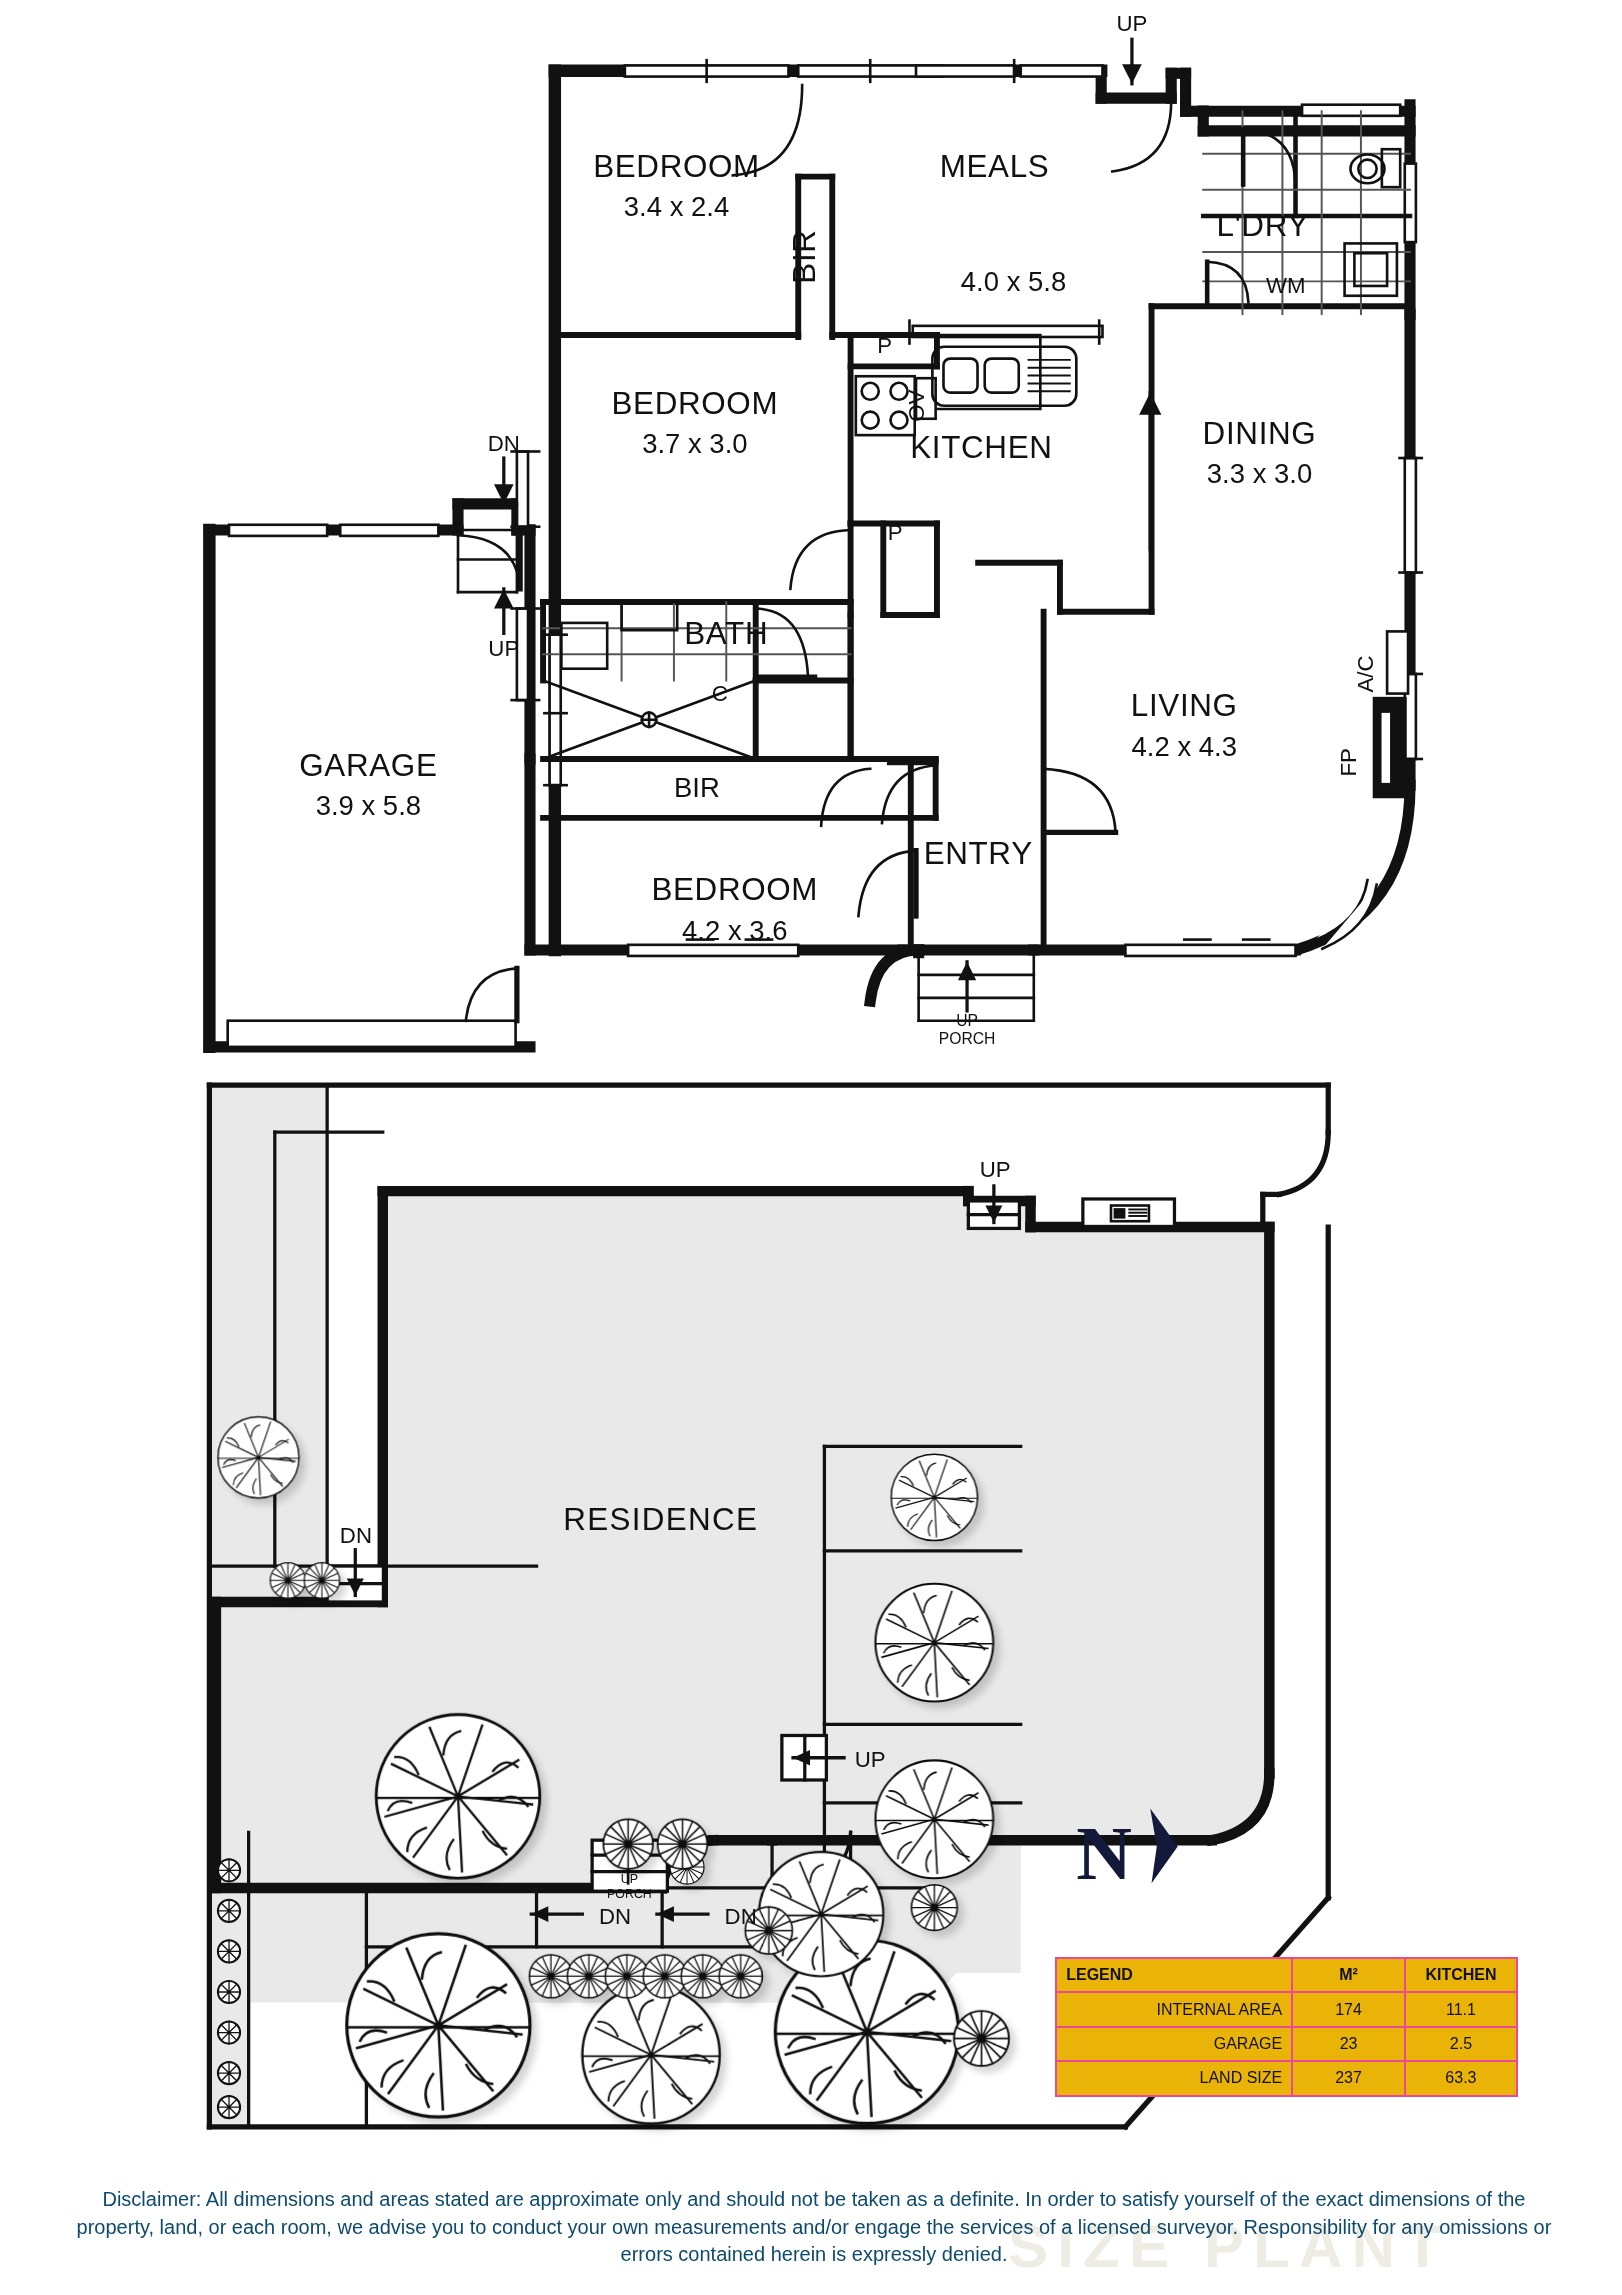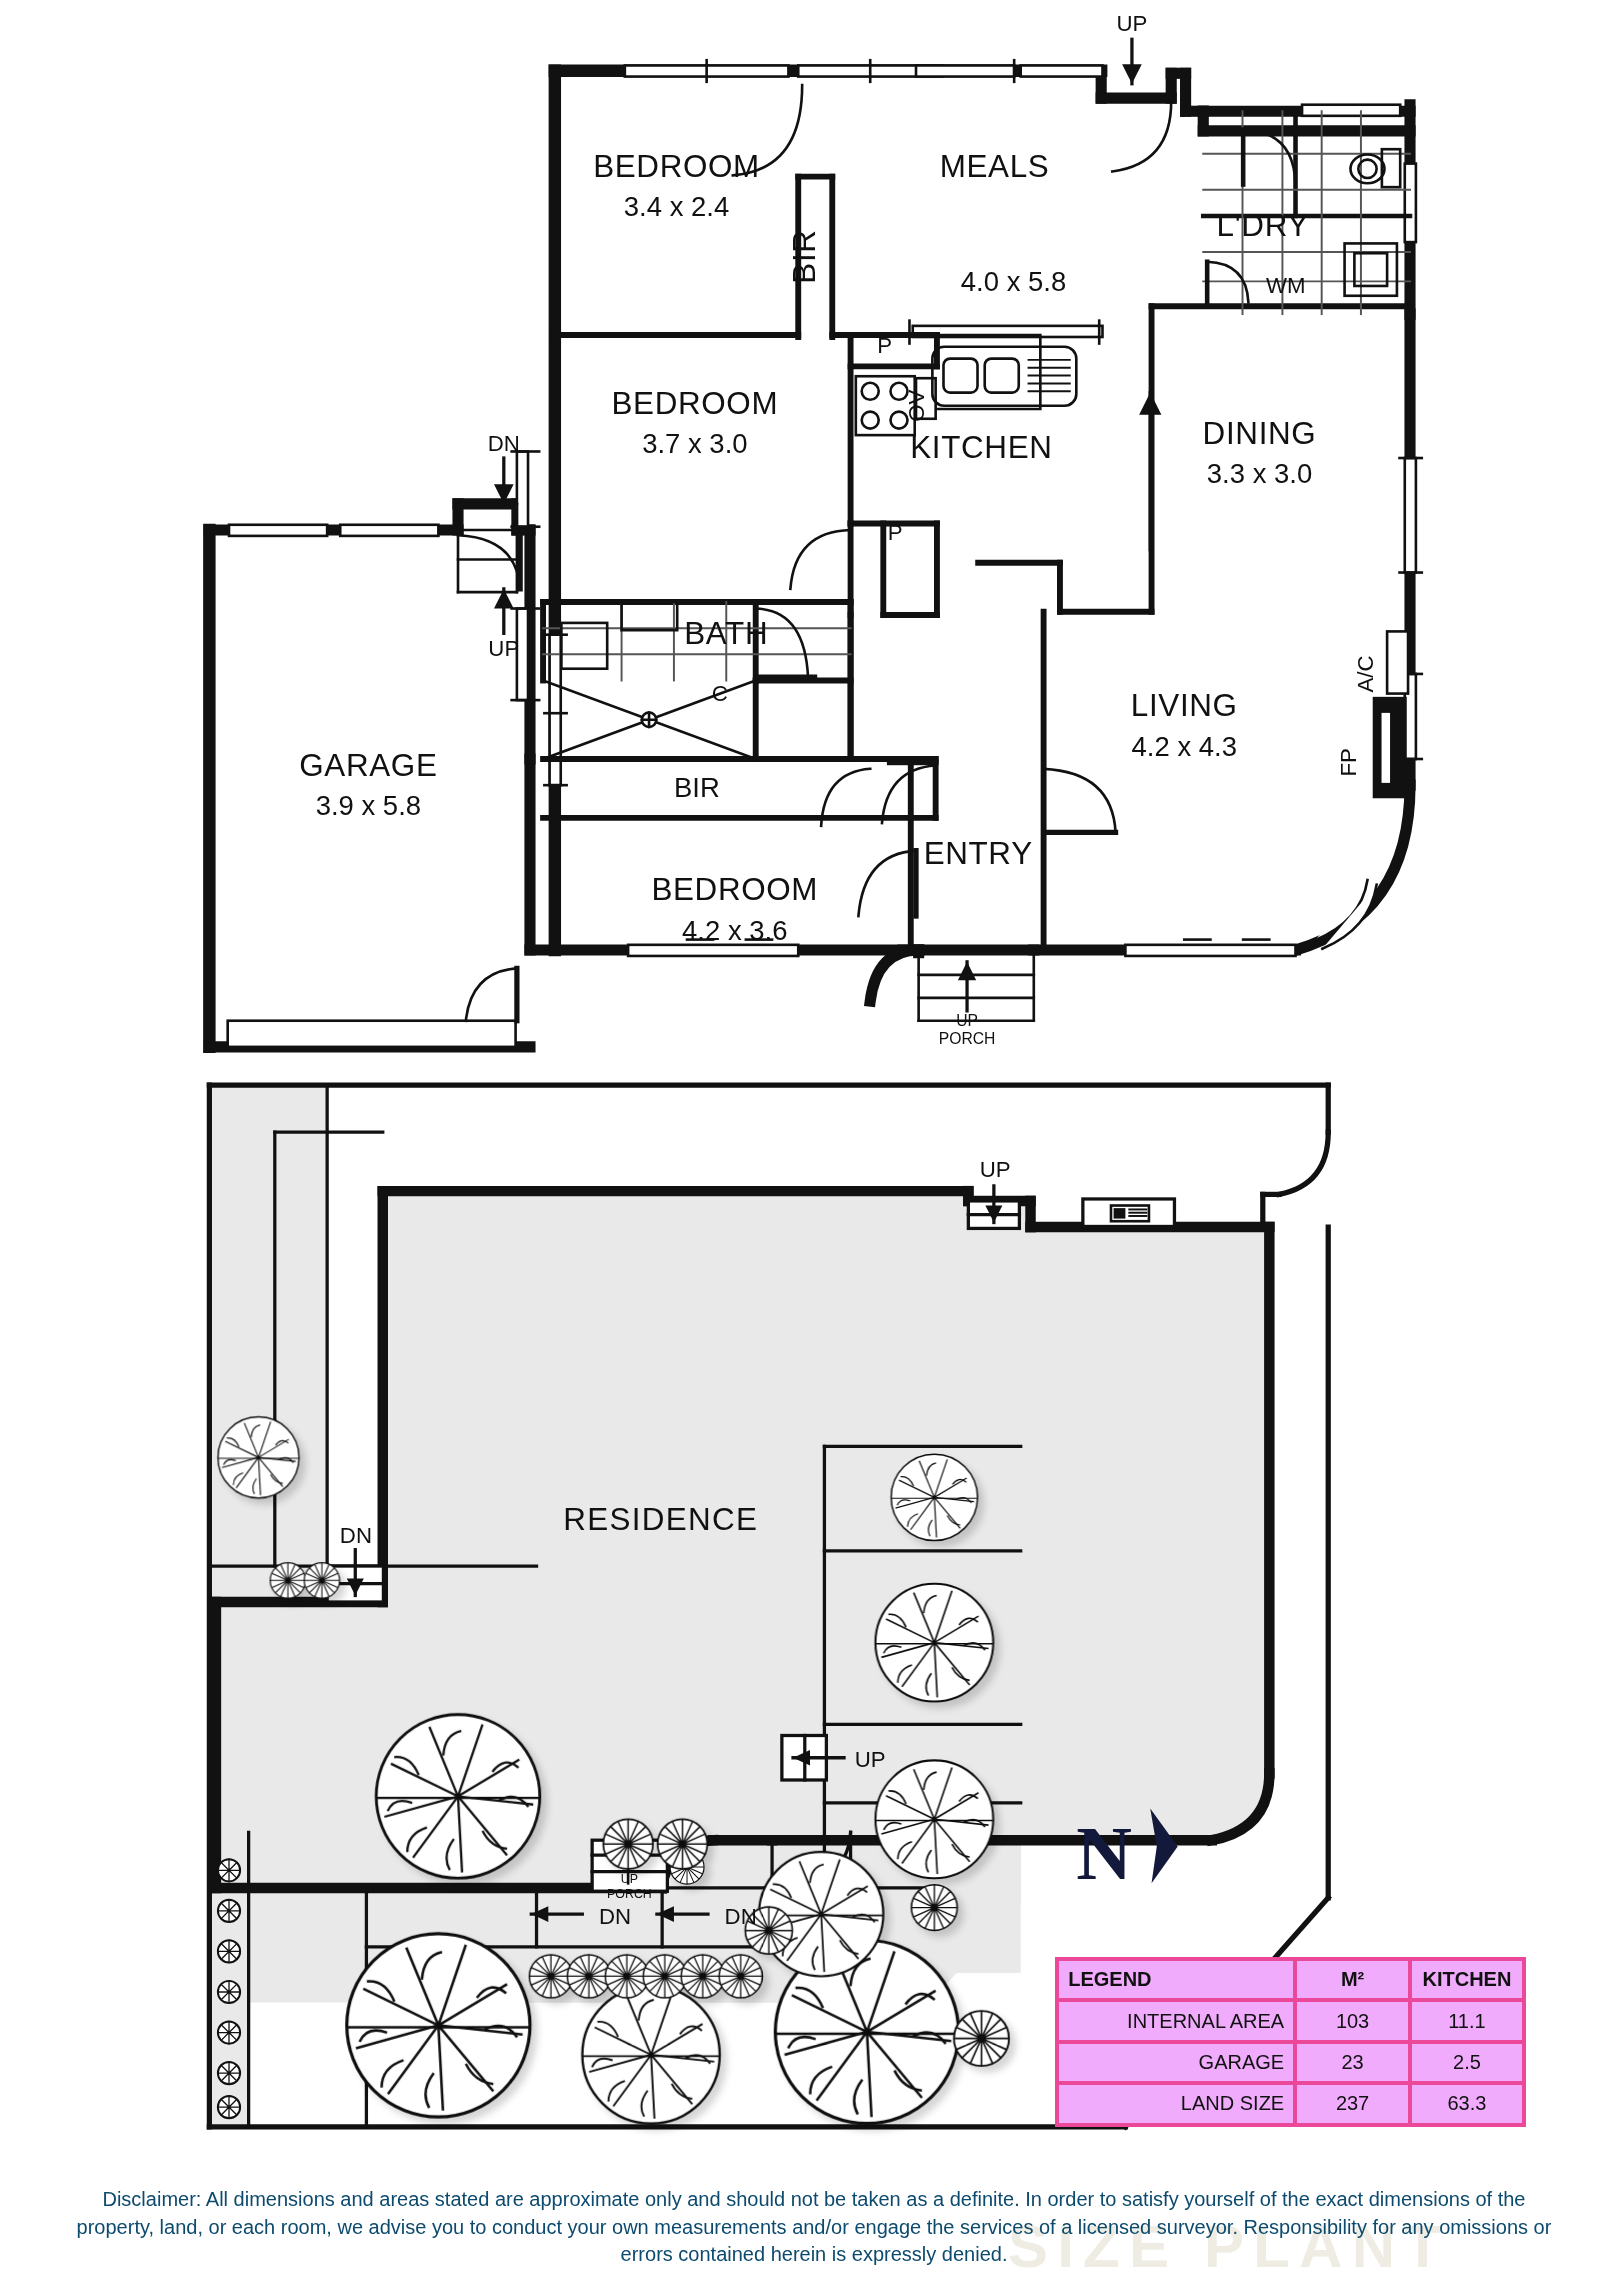--- a/index.html
+++ b/index.html
@@ -18,22 +18,22 @@
   .xxs{font-size:19px;}
   .res{font-size:48px;letter-spacing:2px;}
 
   
   #north{position:absolute;left:1073px;top:1806px;width:144px;height:85px;}
   #north .nletter{font-family:"Liberation Serif", serif;font-weight:bold;
      font-size:118px;fill:#13193a;}
 
   
   #legend{position:absolute;left:1055px;top:1957px;border-collapse:collapse;}
-  #legend td{border:4px solid #ec4899;font-size:20px;padding:7.2px 9.2px;
-     font-weight:bold;white-space:nowrap;background:#f0abfc;}
+  #legend td{border:2px solid #ec4899;font-size:16px;padding:7.2px 9.2px;
+     font-weight:bold;white-space:nowrap;background:#eab308;}
   #legend td.lbl{width:216px;text-align:right;}
   #legend td.num{width:92px;text-align:center;font-weight:normal;}
   #legend tr.head td{font-weight:bold;text-align:center;}
   #legend tr.head td.lbl{text-align:left;}
   #legend td.num.head{font-weight:bold;}
   #legend .body-lbl{font-weight:normal;}
 
   
   #watermark{position:absolute;left:1008px;top:2212px;
      font-size:60px;font-weight:bold;letter-spacing:9.2px;
@@ -613,21 +613,21 @@
 
   <table id="legend">
     <tbody>
         <tr class="head">
       <td class="lbl">LEGEND</td>
       <td class="num head">M²</td>
       <td class="num head">KITCHEN</td>
     </tr>
     <tr>
       <td class="lbl body-lbl">INTERNAL AREA</td>
-      <td class="num">103</td>
+      <td class="num">174</td>
       <td class="num">11.1</td>
     </tr>
     <tr>
       <td class="lbl body-lbl">GARAGE</td>
       <td class="num">23</td>
       <td class="num">2.5</td>
     </tr>
     <tr>
       <td class="lbl body-lbl">LAND SIZE</td>
       <td class="num">237</td>

